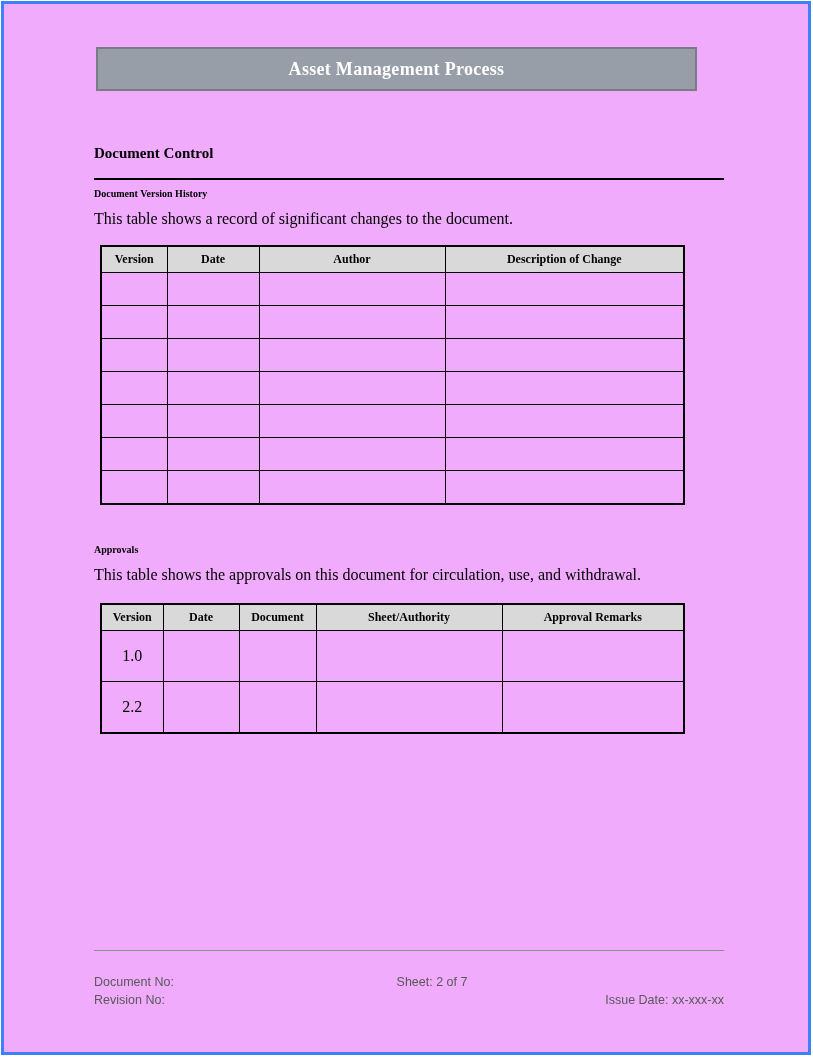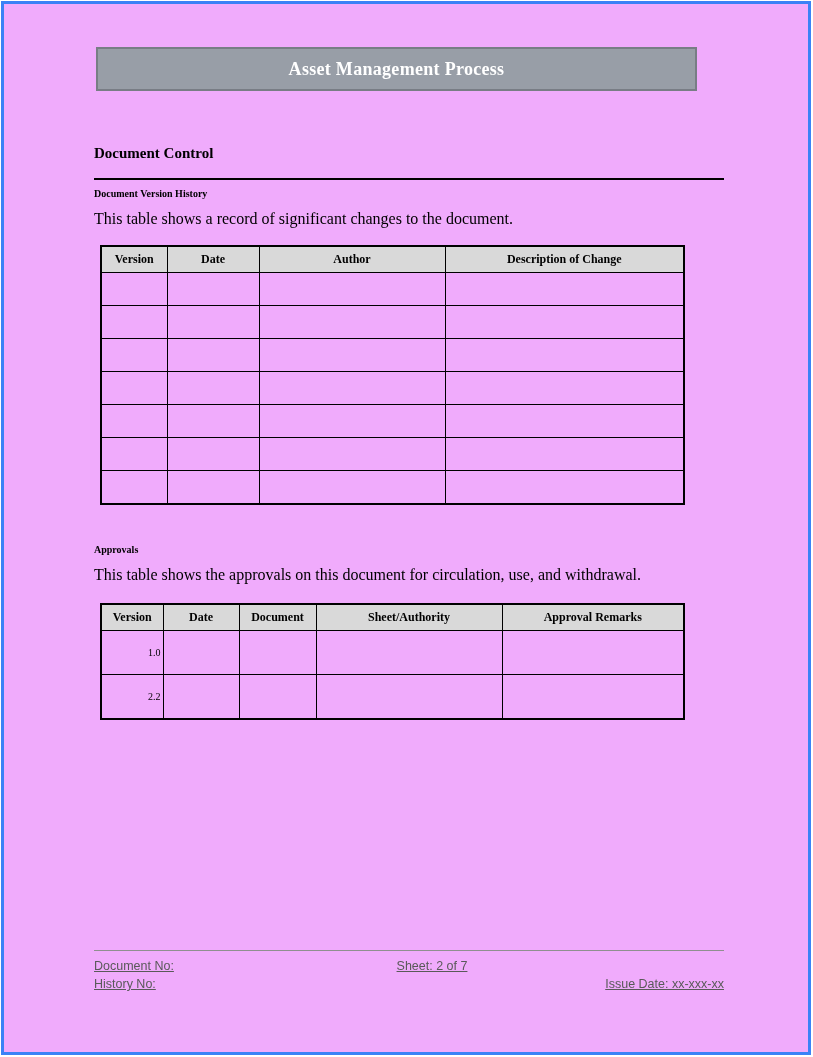--- a/index.html
+++ b/index.html
@@ -65,38 +65,37 @@
   table.doc-table th {
     background: #d9d9d9;
     border: 1px solid #000;
     font-size: 12px;
     font-weight: bold;
     padding: 5px 0;
     text-align: center;
   }
   table.doc-table td {
     border: 1px solid #000;
-    font-size: 10px;
-    text-align: right;
+    font-size: 16px;
+    text-align: center;
     padding: 16px 2px;
   }
   table.version-table td { height: 24px; }
   table.approvals-table td { height: 32px; }
   table.approvals-table { margin-top: 19px; }
   
   .footer {
     position: absolute;
     left: 90px; top: 946px;
     width: 630px;
     border-top: 1px solid #8f8f8f;
-    padding-top: 6px;
+    padding-top: 22px;
     font-family: "Liberation Sans", sans-serif;
     font-size: 12.5px;
     color: #595959;
-    text-decoration: underline;
   }
   .footer-row {
     display: grid;
     grid-template-columns: 1fr auto 1fr;
     line-height: 18px;
   }
   .footer-center { transform: translateX(23px); }
   .footer-right { text-align: right; }
 </style>
 </head>
@@ -216,19 +215,19 @@
 
   </div>
 
   <div class="footer">
     <div class="footer-row">
       <span>Document No:</span>
       <span class="footer-center">Sheet: 2 of 7</span>
       <span></span>
     </div>
     <div class="footer-row">
-      <span>History No:</span>
+      <span>Revision No:</span>
       <span></span>
       <span class="footer-right">Issue Date: xx-xxx-xx</span>
     </div>
   </div>
 
 </div>
 
 </body></html>

